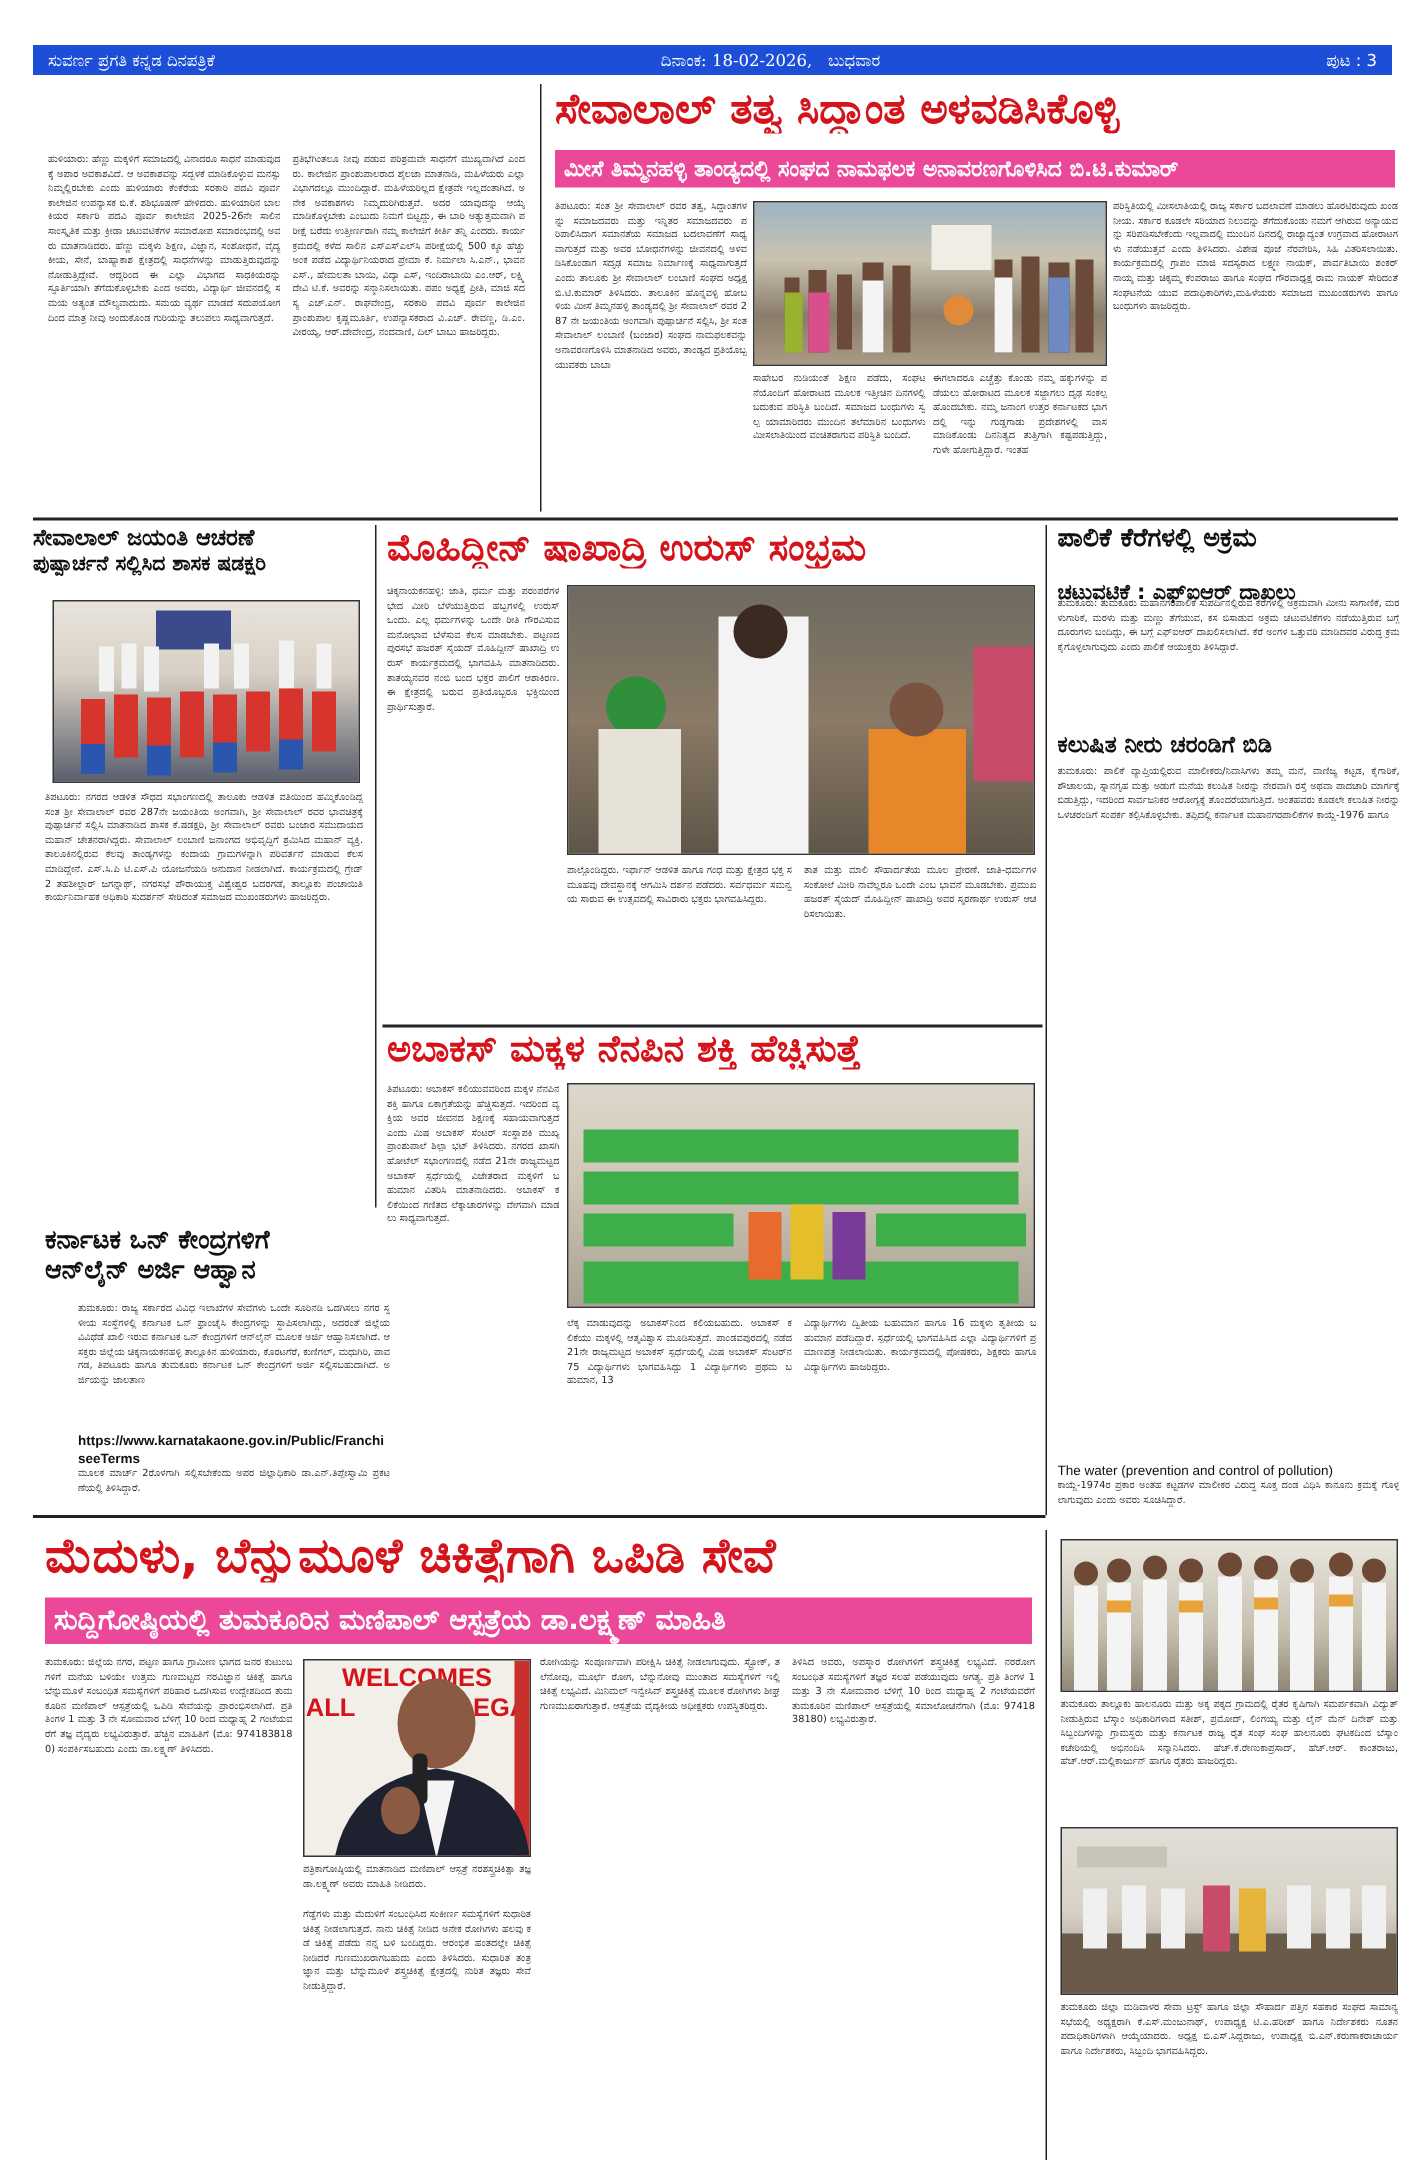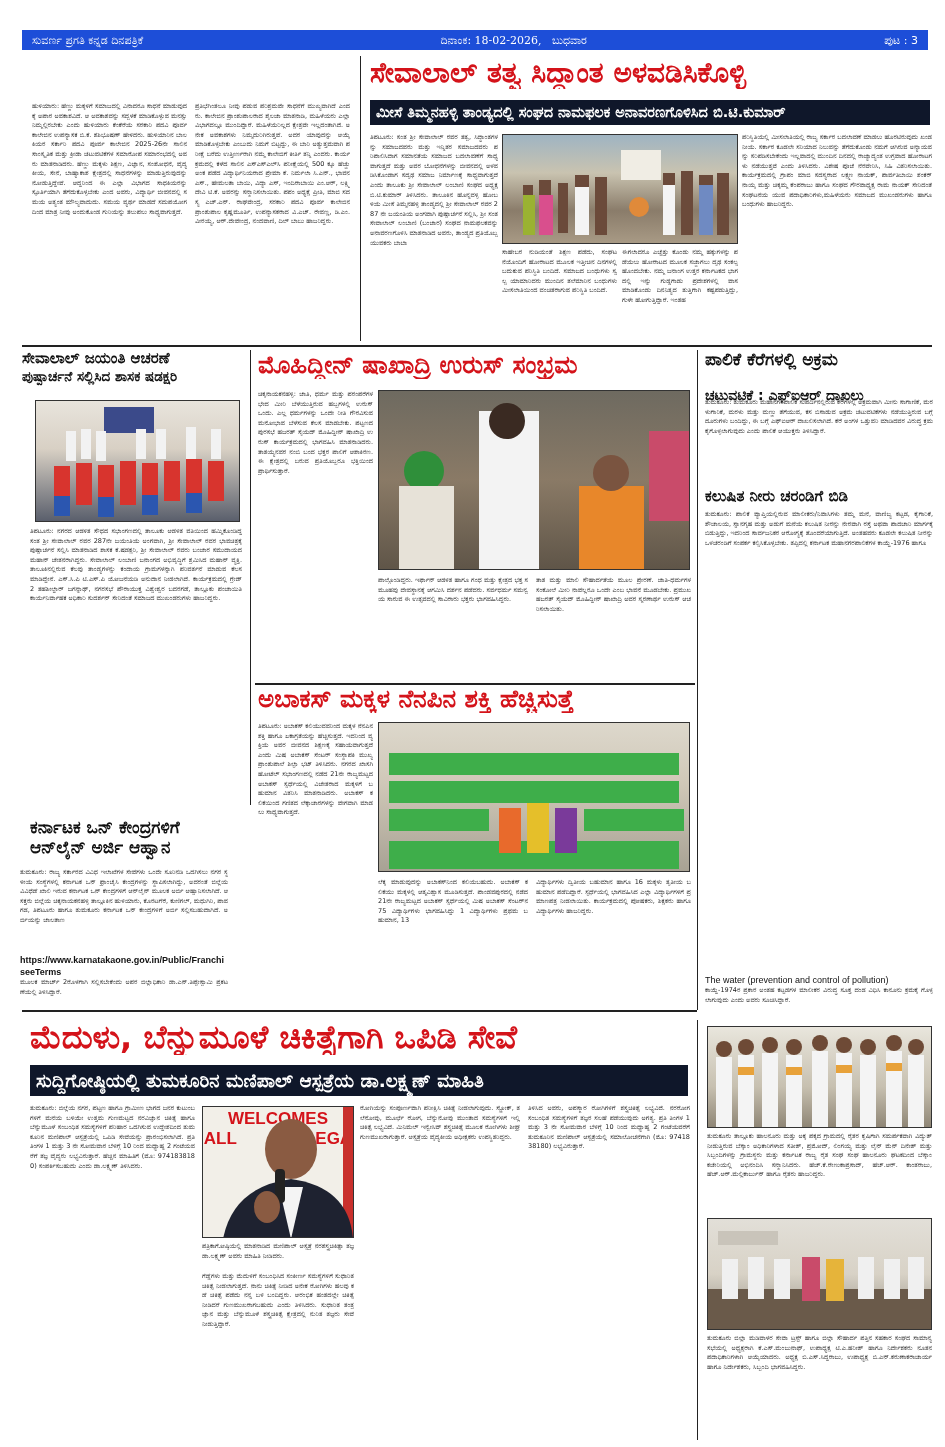--- a/index.html
+++ b/index.html
@@ -2,21 +2,21 @@
 <html><head>
 <meta charset="utf-8">
 <style>
   *{box-sizing:border-box;margin:0;padding:0}
   body{width:945px;height:1447px;background:#fff;font-family:"DejaVu Sans",sans-serif;color:#111;position:relative;overflow:hidden}
   .abs{position:absolute}
   .topbar{left:22px;top:30px;width:906px;height:20px;background:#1d4ed8;color:#fff;font-size:11px;display:flex;align-items:center;justify-content:space-between;padding:0 10px}
   .topbar .date{font-family:"DejaVu Serif",serif;font-weight:normal}
   .hl-black{font-weight:bold;color:#111;line-height:1.15}
   .hl-red{font-weight:bold;color:#d4131a;line-height:1.1}
-  .greenbar{background:#0f172a;color:#fff;font-weight:bold;display:flex;align-items:center;padding-left:6px;white-space:nowrap;overflow:hidden}
+  .greenbar{background:#ec4899;color:#fff;font-weight:bold;display:flex;align-items:center;padding-left:6px;white-space:nowrap;overflow:hidden}
   .txt{font-size:6.5px;line-height:9.6px;color:#222;text-align:justify;overflow:hidden;word-break:break-all}
   .vline{background:#222;width:1px}
   .hline{background:#222;height:2px}
   .photo{overflow:hidden;border:1px solid #333}
   .caption{font-size:6.5px;line-height:9.5px;color:#222;text-align:justify;overflow:hidden}
   .url{font-family:"Liberation Sans",sans-serif;font-weight:bold;font-size:9px;color:#111}
 </style>
 </head>
 <body>
 
@@ -148,21 +148,21 @@
 <div class="abs" style="left:705px;top:510px;width:228px;height:500px;overflow:hidden">
   <div class="txt" style="height:465px">ತುಮಕೂರು: ಪಾಲಿಕೆ ವ್ಯಾಪ್ತಿಯಲ್ಲಿರುವ ಮಾಲೀಕರು/ನಿವಾಸಿಗಳು ತಮ್ಮ ಮನೆ, ವಾಣಿಜ್ಯ ಕಟ್ಟಡ, ಕೈಗಾರಿಕೆ, ಶೌಚಾಲಯ, ಸ್ನಾನಗೃಹ ಮತ್ತು ಅಡುಗೆ ಮನೆಯ ಕಲುಷಿತ ನೀರನ್ನು ನೇರವಾಗಿ ರಸ್ತೆ ಅಥವಾ ಪಾದಚಾರಿ ಮಾರ್ಗಕ್ಕೆ ಬಿಡುತ್ತಿದ್ದು, ಇದರಿಂದ ಸಾರ್ವಜನಿಕರ ಆರೋಗ್ಯಕ್ಕೆ ತೊಂದರೆಯಾಗುತ್ತಿದೆ. ಅಂತಹವರು ಕೂಡಲೇ ಕಲುಷಿತ ನೀರನ್ನು ಒಳಚರಂಡಿಗೆ ಸಂಪರ್ಕ ಕಲ್ಪಿಸಿಕೊಳ್ಳಬೇಕು. ತಪ್ಪಿದಲ್ಲಿ ಕರ್ನಾಟಕ ಮಹಾನಗರಪಾಲಿಕೆಗಳ ಕಾಯ್ದೆ-1976 ಹಾಗೂ</div>
   <div class="url" style="font-weight:normal;font-size:9px;line-height:11px">The water (prevention and control of pollution)</div>
   <div class="txt">ಕಾಯ್ದೆ-1974ರ ಪ್ರಕಾರ ಅಂತಹ ಕಟ್ಟಡಗಳ ಮಾಲೀಕರ ವಿರುದ್ಧ ಸೂಕ್ತ ದಂಡ ವಿಧಿಸಿ ಕಾನೂನು ಕ್ರಮಕ್ಕೆ ಗೊಳ್ಳಲಾಗುವುದು ಎಂದು ಅವರು ಸೂಚಿಸಿದ್ದಾರೆ.</div>
 </div>
 
 <div class="abs" style="left:30px;top:818px;width:215px">
   <div class="hl-black" style="font-size:17px;white-space:nowrap">ಕರ್ನಾಟಕ ಒನ್ ಕೇಂದ್ರಗಳಿಗೆ</div>
   <div class="hl-black" style="font-size:17px;white-space:nowrap">ಆನ್‌ಲೈನ್ ಅರ್ಜಿ ಆಹ್ವಾನ</div>
 </div>
-<div class="abs" style="left:20px;top:868px;width:208px;height:136px;overflow:hidden">
+<div class="abs" style="left:52px;top:868px;width:208px;height:136px;overflow:hidden">
   <div class="txt" style="height:86px">ತುಮಕೂರು: ರಾಜ್ಯ ಸರ್ಕಾರದ ವಿವಿಧ ಇಲಾಖೆಗಳ ಸೇವೆಗಳು ಒಂದೇ ಸೂರಿನಡಿ ಒದಗಿಸಲು ನಗರ ಸ್ಥಳೀಯ ಸಂಸ್ಥೆಗಳಲ್ಲಿ ಕರ್ನಾಟಕ ಒನ್ ಫ್ರಾಂಚೈಸಿ ಕೇಂದ್ರಗಳನ್ನು ಸ್ಥಾಪಿಸಲಾಗಿದ್ದು, ಅದರಂತೆ ಜಿಲ್ಲೆಯ ವಿವಿಧೆಡೆ ಖಾಲಿ ಇರುವ ಕರ್ನಾಟಕ ಒನ್ ಕೇಂದ್ರಗಳಿಗೆ ಆನ್‌ಲೈನ್ ಮೂಲಕ ಅರ್ಜಿ ಆಹ್ವಾನಿಸಲಾಗಿದೆ. ಆಸಕ್ತರು ಜಿಲ್ಲೆಯ ಚಿಕ್ಕನಾಯಕನಹಳ್ಳಿ ತಾಲ್ಲೂಕಿನ ಹುಳಿಯಾರು, ಕೊರಟಗೆರೆ, ಕುಣಿಗಲ್, ಮಧುಗಿರಿ, ಪಾವಗಡ, ತಿಪಟೂರು ಹಾಗೂ ತುಮಕೂರು ಕರ್ನಾಟಕ ಒನ್ ಕೇಂದ್ರಗಳಿಗೆ ಅರ್ಜಿ ಸಲ್ಲಿಸಬಹುದಾಗಿದೆ. ಅರ್ಜಿಯನ್ನು ಜಾಲತಾಣ</div>
   <div class="url" style="word-break:break-all;line-height:12px">https://www.karnatakaone.gov.in/Public/FranchiseeTerms</div>
   <div class="txt">ಮೂಲಕ ಮಾರ್ಚ್ 2ರೊಳಗಾಗಿ ಸಲ್ಲಿಸಬೇಕೆಂದು ಅಪರ ಜಿಲ್ಲಾಧಿಕಾರಿ ಡಾ.ಎನ್.ತಿಪ್ಪೇಸ್ವಾಮಿ ಪ್ರಕಟಣೆಯಲ್ಲಿ ತಿಳಿಸಿದ್ದಾರೆ.</div>
 </div>
 
 <div class="abs hline" style="left:22px;top:1010px;width:675px"></div>
 
 <div class="abs hl-red" style="left:30px;top:1020px;width:665px;font-size:32px;white-space:nowrap;overflow:hidden">ಮೆದುಳು, ಬೆನ್ನುಮೂಳೆ ಚಿಕಿತ್ಸೆಗಾಗಿ ಒಪಿಡಿ ಸೇವೆ</div>
 <div class="abs greenbar" style="left:30px;top:1065px;width:658px;height:31px;font-size:18.5px">ಸುದ್ದಿಗೋಷ್ಠಿಯಲ್ಲಿ ತುಮಕೂರಿನ ಮಣಿಪಾಲ್ ಆಸ್ಪತ್ರೆಯ ಡಾ.ಲಕ್ಷ್ಮಣ್ ಮಾಹಿತಿ</div>
 <div class="abs txt" style="left:30px;top:1104px;width:165px;height:330px">ತುಮಕೂರು: ಜಿಲ್ಲೆಯ ನಗರ, ಪಟ್ಟಣ ಹಾಗೂ ಗ್ರಾಮೀಣ ಭಾಗದ ಜನರ ಕುಟುಂಬಗಳಿಗೆ ಮನೆಯ ಬಳಿಯೇ ಉತ್ತಮ ಗುಣಮಟ್ಟದ ನರವಿಜ್ಞಾನ ಚಿಕಿತ್ಸೆ ಹಾಗೂ ಬೆನ್ನುಮೂಳೆ ಸಂಬಂಧಿತ ಸಮಸ್ಯೆಗಳಿಗೆ ಪರಿಹಾರ ಒದಗಿಸುವ ಉದ್ದೇಶದಿಂದ ತುಮಕೂರಿನ ಮಣಿಪಾಲ್ ಆಸ್ಪತ್ರೆಯಲ್ಲಿ ಒಪಿಡಿ ಸೇವೆಯನ್ನು ಪ್ರಾರಂಭಿಸಲಾಗಿದೆ. ಪ್ರತಿ ತಿಂಗಳ 1 ಮತ್ತು 3 ನೇ ಸೋಮವಾರ ಬೆಳಿಗ್ಗೆ 10 ರಿಂದ ಮಧ್ಯಾಹ್ನ 2 ಗಂಟೆಯವರೆಗೆ ತಜ್ಞ ವೈದ್ಯರು ಲಭ್ಯವಿರುತ್ತಾರೆ. ಹೆಚ್ಚಿನ ಮಾಹಿತಿಗೆ (ಮೊ: 9741838180) ಸಂಪರ್ಕಿಸಬಹುದು ಎಂದು ಡಾ.ಲಕ್ಷ್ಮಣ್ ತಿಳಿಸಿದರು.</div>

